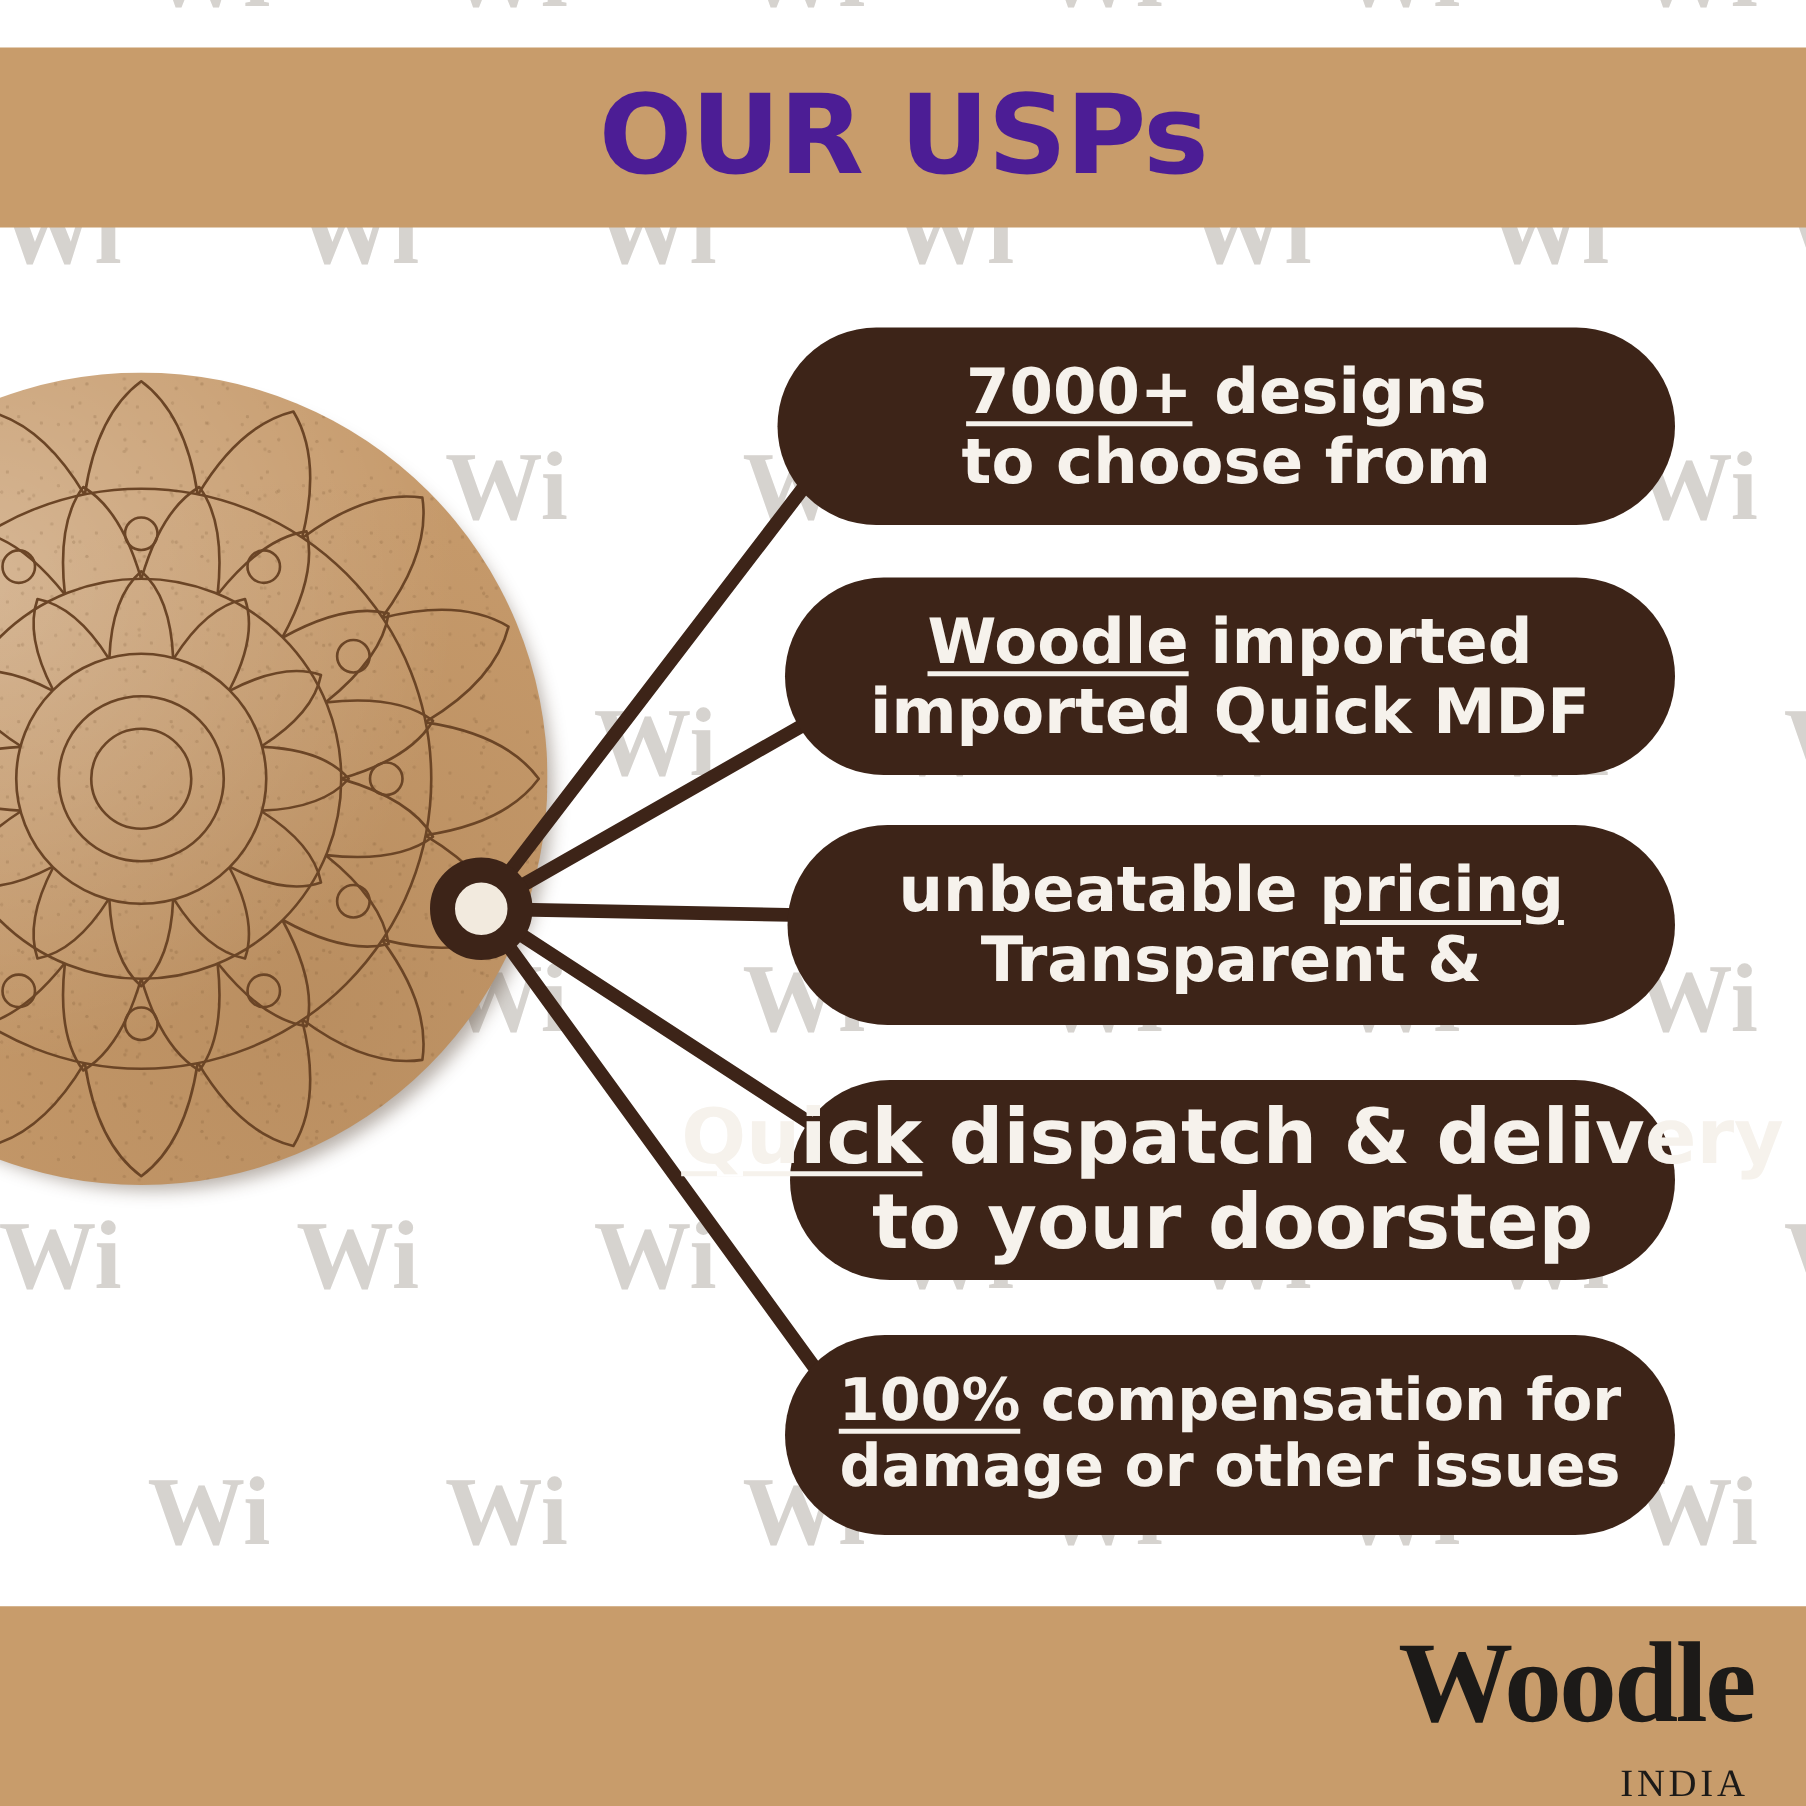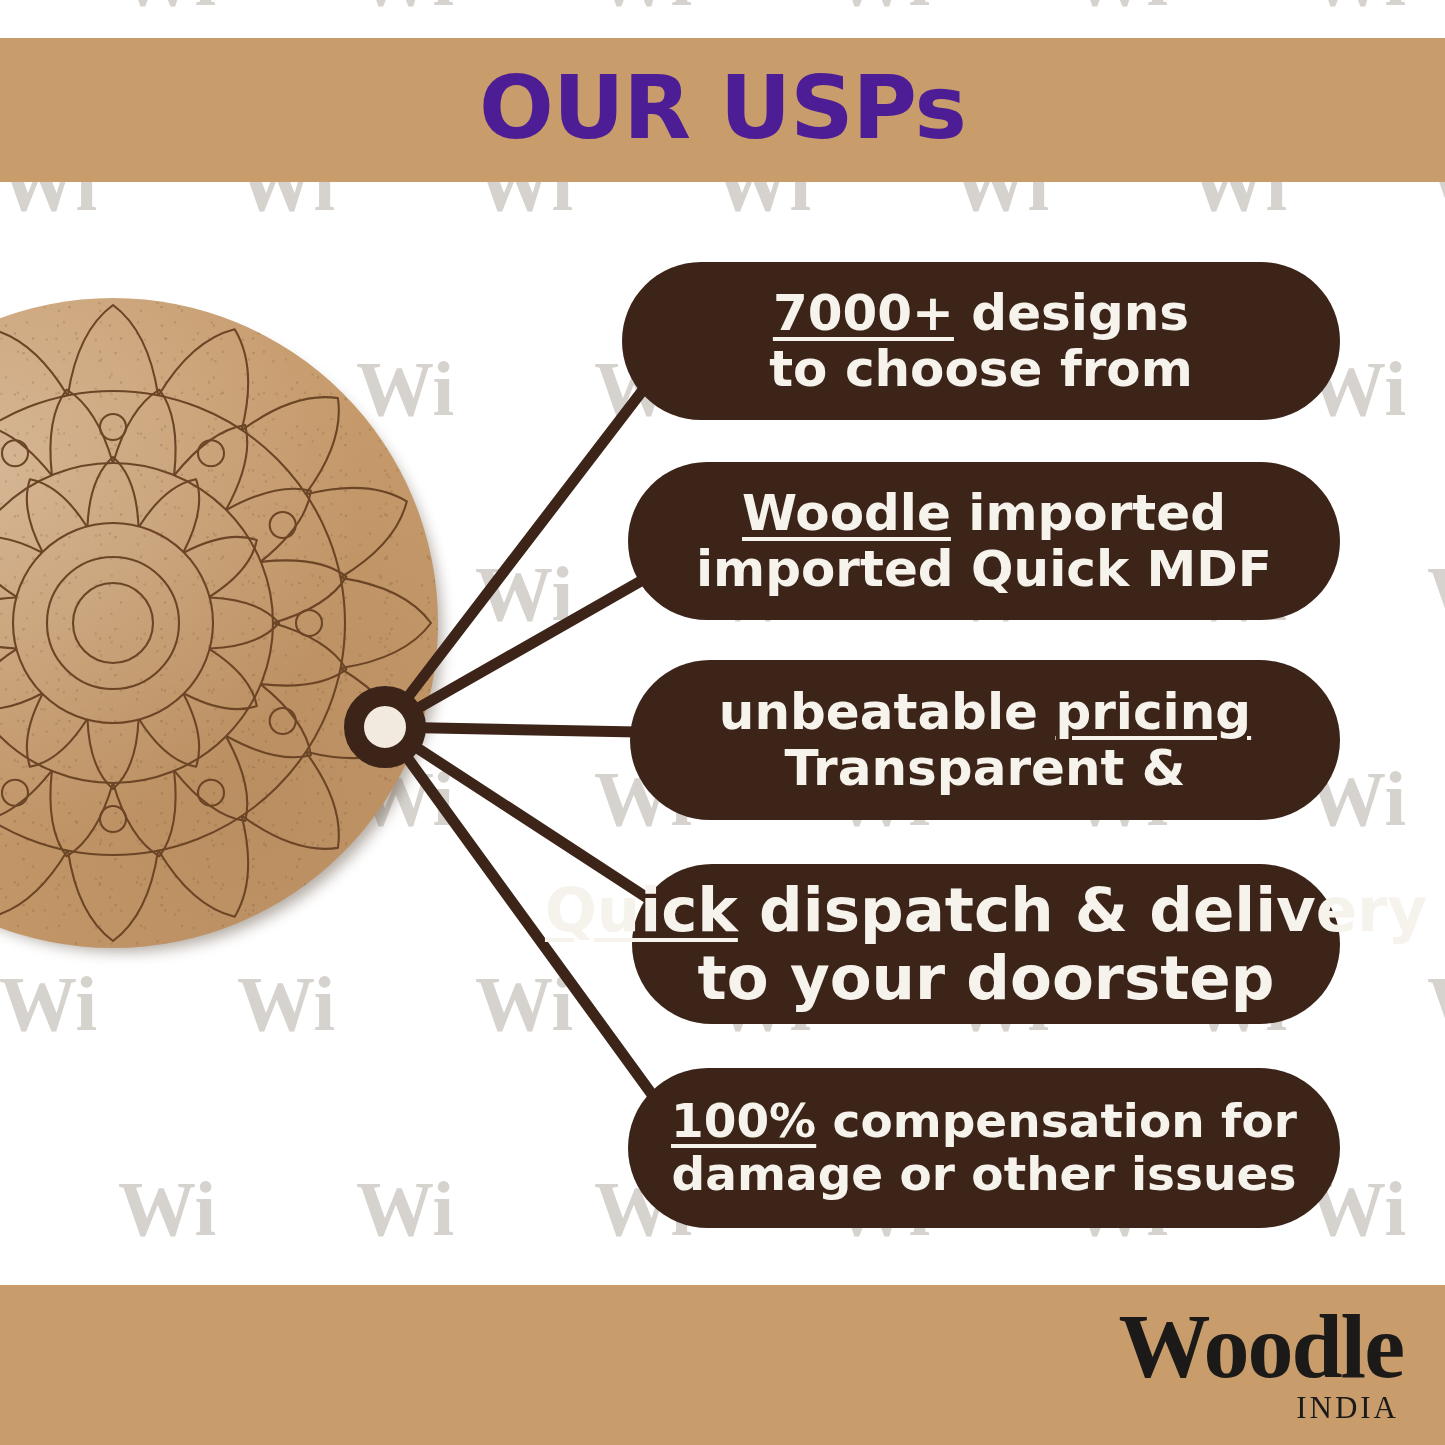--- a/index.html
+++ b/index.html
@@ -66,21 +66,21 @@
     letter-spacing:-2px;
     display:block;
   }
   #logo-sub{
     display:block;
     font-family:"Liberation Serif", serif;
     font-weight:400;
     font-size:31px;
     letter-spacing:3px;
     color:#1c1a18;
-    margin-top:0;
+    margin-top:19px;
     margin-right:4px;
   }
 
   
   #disc-wrap{
     position:absolute;
     left:-212px;top:298px;
     width:650px;height:650px;
     z-index:2;
   }

